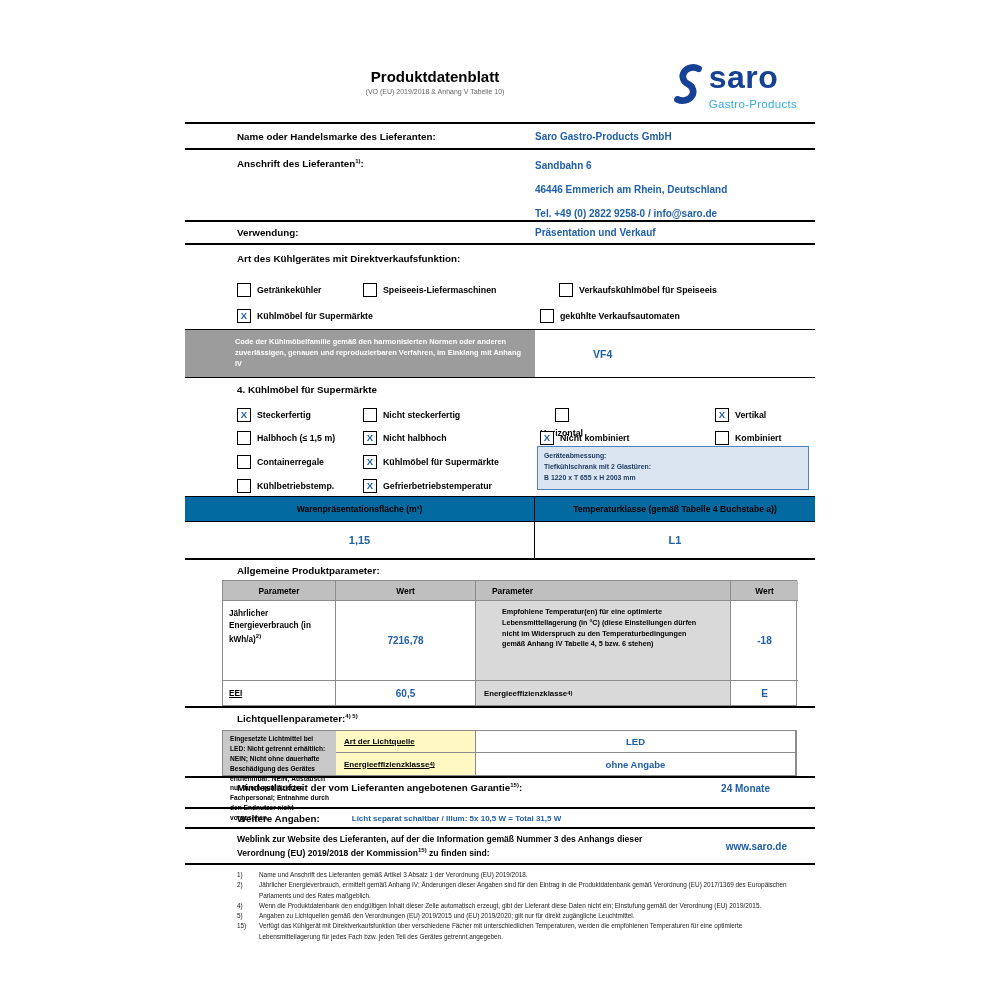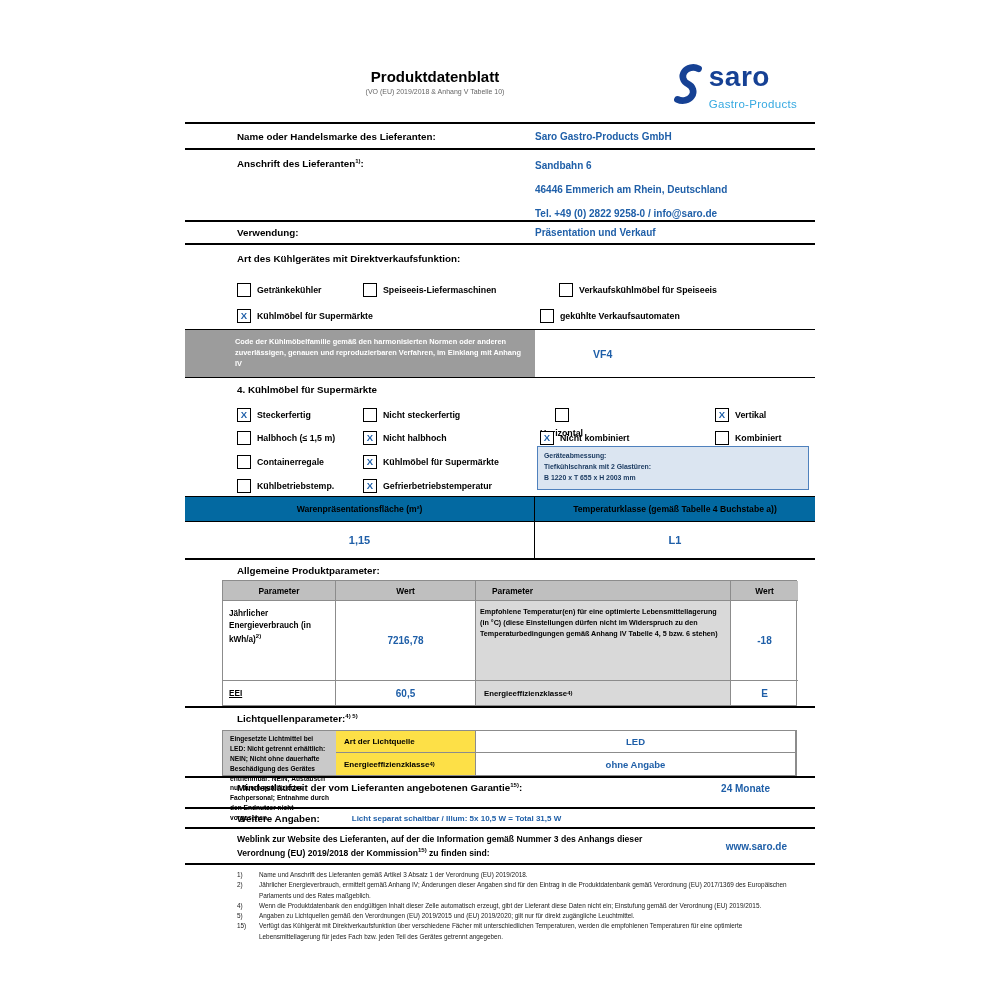--- a/index.html
+++ b/index.html
@@ -7,21 +7,21 @@
   .doc{position:absolute;left:185px;top:58px;width:630px;}
   .bt2{border-top:2px solid #000;}
   .bt1{border-top:1px solid #000;}
   
   .header-area{height:64px;position:relative;}
   .title-block{position:absolute;left:0;top:10px;width:500px;text-align:center;}
   .title{font-size:15px;font-weight:bold;}
   .subtitle{font-size:7px;color:#666;margin-top:3px;}
   .logo{position:absolute;right:18px;top:4px;display:flex;align-items:flex-start;}
   .logo-s{width:34px;height:46px;margin-right:4px;}
-  .logo-name{font-size:28px;font-weight:bold;color:#164194;line-height:30px;letter-spacing:.5px;}
+  .logo-name{font-size:32px;font-weight:bold;color:#164194;line-height:30px;letter-spacing:.5px;}
   .logo-tag{font-size:11.5px;color:#36A9E1;margin-top:6px;letter-spacing:.3px;}
   
   .row{display:flex;align-items:center;box-sizing:border-box;}
   .lbl{font-size:9.8px;font-weight:bold;padding-left:52px;box-sizing:border-box;}
   .w350{width:350px;flex:none;}
   .val{color:#1F5FA8;font-weight:bold;font-size:10px;}
   sup.s{font-size:6px;vertical-align:super;}
   .r-name{height:26px;}
   .r-addr{height:72px;align-items:flex-start;}
   .r-addr .lbl{padding-top:8px;}
@@ -65,27 +65,27 @@
   .c1{width:113px;flex:none;}
   .c2{width:140px;flex:none;}
   .c3{width:255px;flex:none;}
   .c4{width:67px;flex:none;}
   .phead .pc{background:#BFBFBF;height:20px;display:flex;align-items:center;justify-content:center;font-weight:bold;font-size:8.4px;}
   .phead .c3{justify-content:flex-start;padding-left:16px;}
   .prow1{height:80px;}
   .prow2{height:24px;}
   .plab{font-weight:bold;padding:7px 6px;line-height:1.45;}
   .plab2{display:flex;align-items:center;padding:0 6px;font-weight:bold;text-decoration:underline;}
-  .pgray{background:#D9D9D9;font-size:7.2px;line-height:1.5;padding:6px 4px;font-weight:bold;}
+  .pgray{background:#D9D9D9;font-size:7.2px;line-height:1.5;padding:6px 26px;font-weight:bold;}
   .pgray2{background:#D9D9D9;display:flex;align-items:center;padding:0 8px;font-size:7.8px;font-weight:bold;}
   .pv{display:flex;align-items:center;justify-content:center;color:#1F5FA8;font-weight:bold;font-size:10px;}
   
   .ltable{margin-left:37px;width:575px;display:grid;grid-template-columns:113px 140px 1fr;grid-template-rows:22px 22px;border:1px solid #8c8c8c;box-sizing:border-box;}
   .lc{border-right:1px solid #8c8c8c;border-bottom:1px solid #8c8c8c;box-sizing:border-box;display:flex;align-items:center;}
-  .llab{background:#fde047;font-size:8px;font-weight:bold;padding-left:8px;}
+  .llab{background:#fef9c3;font-size:8px;font-weight:bold;padding-left:8px;text-decoration:underline;}
   .lval{justify-content:center;color:#1F5FA8;font-weight:bold;font-size:9.5px;}
   .lnote{grid-row:1/3;background:#C9C9C9;border-right:none;font-size:6.6px;line-height:1.5;padding:3px 7px;font-weight:bold;align-items:flex-start;border-bottom:none;}
   .rowb{border-bottom:none;}
   
   .r-gar{height:22px;}
   .r-gar .val{margin-left:auto;margin-right:45px;}
   .r-weit{height:20px;margin-top:9px;}
   .r-weit .sm{color:#1F5FA8;font-size:8px;font-weight:bold;margin-left:32px;}
   .r-web{height:36px;align-items:center;}
   .weblbl{width:470px;flex:none;font-size:8.6px;font-weight:bold;line-height:1.45;padding-left:52px;box-sizing:border-box;}

